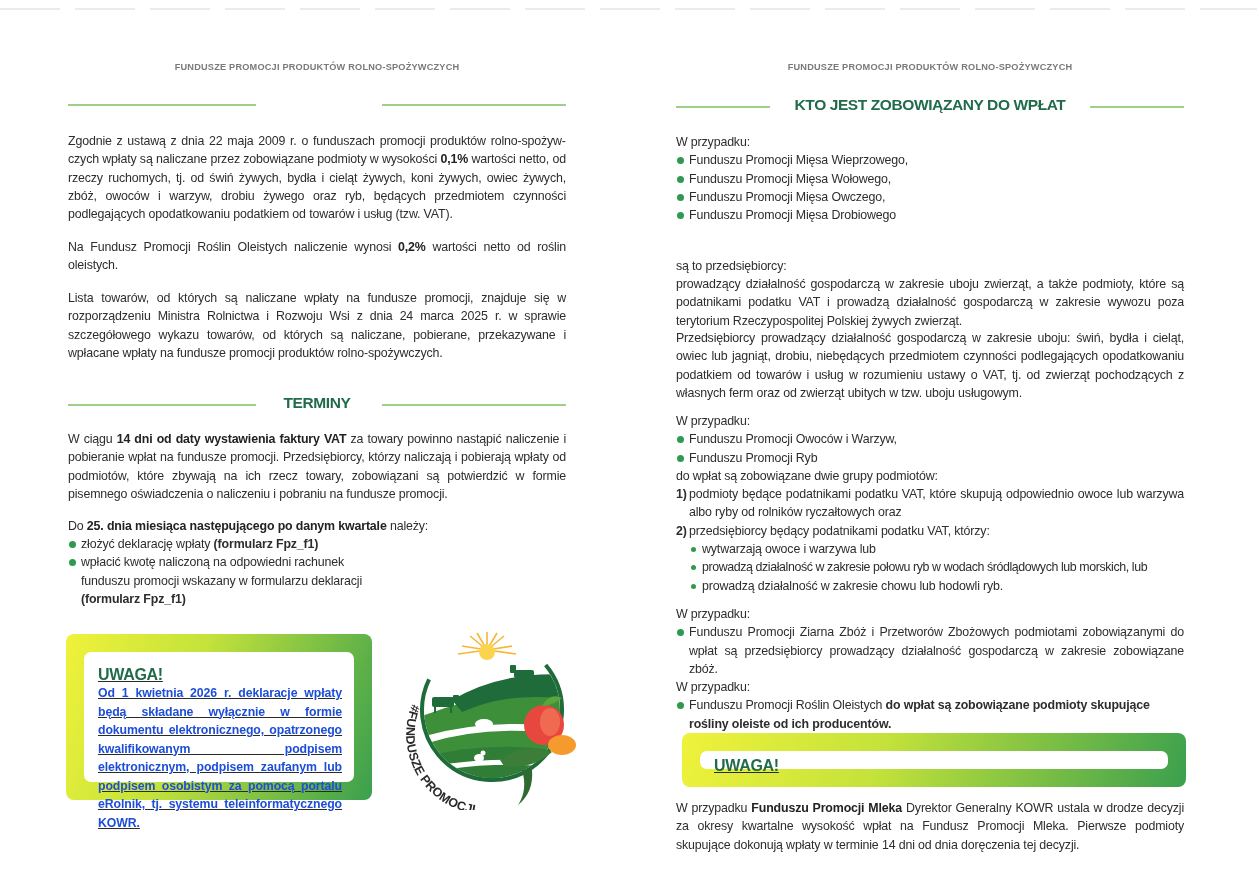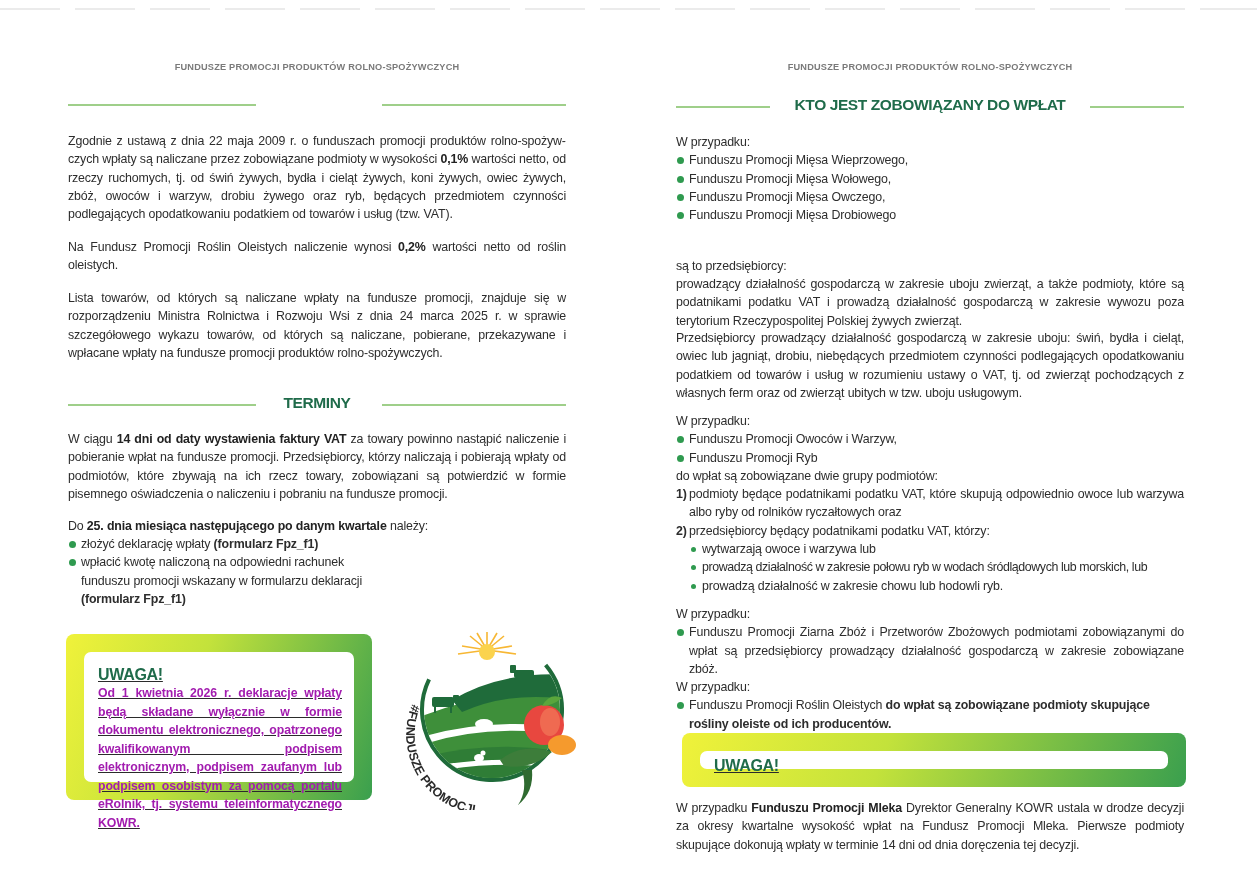--- a/index.html
+++ b/index.html
@@ -28,21 +28,21 @@
   .bullet-list { position: absolute; left: 0; right: 0; font-size: 12.4px; line-height: 18.3px; color: #2d2d2d; letter-spacing: -.15px; }
   .bullet-list .li { position: relative; padding-left: 13px; }
   .bullet-list .li::before { content: ""; position: absolute; left: 1px; top: 6px; width: 7px; height: 7px;
     border-radius: 50%; background: #2f9a4f; }
   .bullet-list .li.small::before { width: 5px; height: 5px; top: 7px; left: 2px; }
   .sub { padding-left: 13px; }
   .uwaga-wrap { position: absolute; border-radius: 8px; padding: 18px;
     background: linear-gradient(110deg, #f0f23a 0%, #c3e23b 40%, #3a9f4e 100%); text-decoration: underline; }
   .uwaga-inner { background: #fff; border-radius: 7px; width: 100%; height: 100%; padding: 10px 12px 8px 14px; }
   .uwaga-title { font-size: 16px; font-weight: bold; color: #1f6b4a; letter-spacing: -.3px; line-height: 18px; }
-  .uwaga-text { font-size: 12.3px; font-weight: bold; line-height: 18.5px; color: #a21caf; text-align: justify; letter-spacing: -.1px; }
+  .uwaga-text { font-size: 12.3px; font-weight: bold; line-height: 18.5px; color: #1d4ed8; text-align: justify; letter-spacing: -.1px; }
 
   .logo { position: absolute; left: 392px; top: 630px; width: 190px; height: 180px; }
 </style>
 </head>
 <body>
 
 <div class="top-edge"></div>
 
 <div class="page left">
   <div class="running-head">FUNDUSZE PROMOCJI PRODUKTÓW ROLNO-SPOŻYWCZYCH</div>

